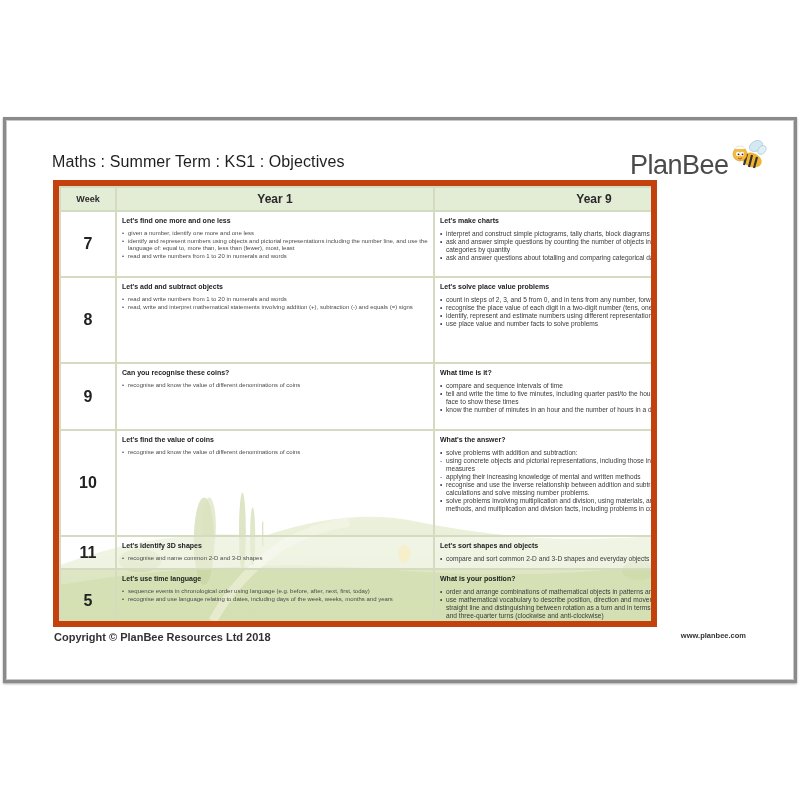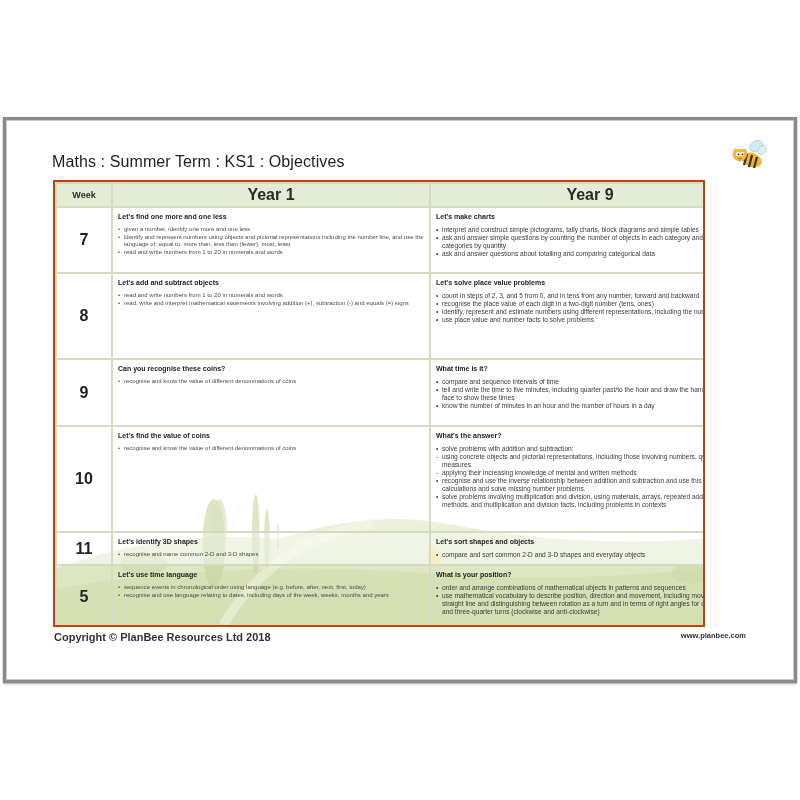--- a/index.html
+++ b/index.html
@@ -37,23 +37,23 @@
     }
     .logo-bee {
       position: absolute;
       left: 98px; top: 0;
       width: 40px; height: 34px;
     }
 
     .table-wrap {
       position: absolute;
       left: 53px; top: 180px;
-      width: 652px; height: 447px;
+      width: 604px; height: 447px;
       overflow: hidden;
-      border: 2px solid #c2410c;
+      border: 6px solid #c2410c;
     }
 
     .landscape {
       position: absolute;
       left: 0; top: 0;
       width: 100%; height: 100%;
       z-index: 0;
     }
 
     table {
@@ -68,21 +68,21 @@
       vertical-align: top;
     }
     th {
       background: #e3ecd4;
       color: #2a2a2a;
       font-weight: bold;
       height: 24px;
       vertical-align: middle;
     }
     th.week-h { font-size: 9px; width: 56px; }
-    th.year-h { font-size: 16px; }
+    th.year-h { font-size: 12px; }
 
     td.week {
       font-size: 16px;
       font-weight: bold;
       text-align: center;
       vertical-align: middle;
       color: #222;
     }
     td.cell {
       padding: 4px 5px 4px 5px;
@@ -138,20 +138,21 @@
     }
   </style>
 </head>
 <body>
 
 <div class="sheet"></div>
 
 <div class="doc-title">Maths : Summer Term : KS1 : Objectives</div>
 
 <div class="logo">
+  <span class="logo-text">PlanBee</span>
   <svg class="logo-bee" viewBox="0 0 40 34">
     <ellipse cx="28" cy="8" rx="7" ry="5" fill="#d6e8f2" stroke="#9cc3d8" stroke-width="0.6" transform="rotate(-30 28 8)"></ellipse>
     <ellipse cx="34" cy="12" rx="5" ry="3.5" fill="#e2eff6" stroke="#9cc3d8" stroke-width="0.6" transform="rotate(-50 34 12)"></ellipse>
     <ellipse cx="24" cy="22" rx="10" ry="7" fill="#f0b432" transform="rotate(20 24 22)"></ellipse>
     <path d="M19 16 L16 27 M24 17 L21 29 M29 19 L26 30" stroke="#333" stroke-width="2.2"></path>
     <circle cx="12" cy="16" r="7" fill="#f4b940" stroke="#c98a1d" stroke-width="0.5"></circle>
     <path d="M6 11 Q12 5 18 11" fill="#fff" stroke="#ccc" stroke-width="0.5"></path>
     <ellipse cx="10" cy="16" rx="2" ry="2.3" fill="#fff"></ellipse>
     <ellipse cx="14" cy="16" rx="2" ry="2.3" fill="#fff"></ellipse>
     <circle cx="10.5" cy="16.3" r="0.9" fill="#222"></circle>

